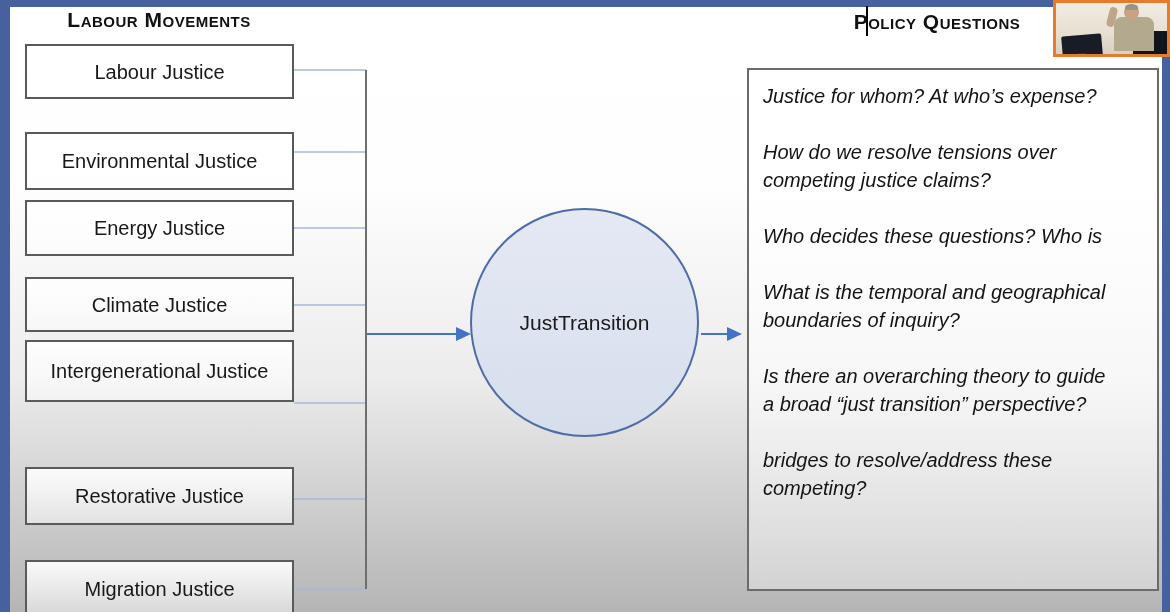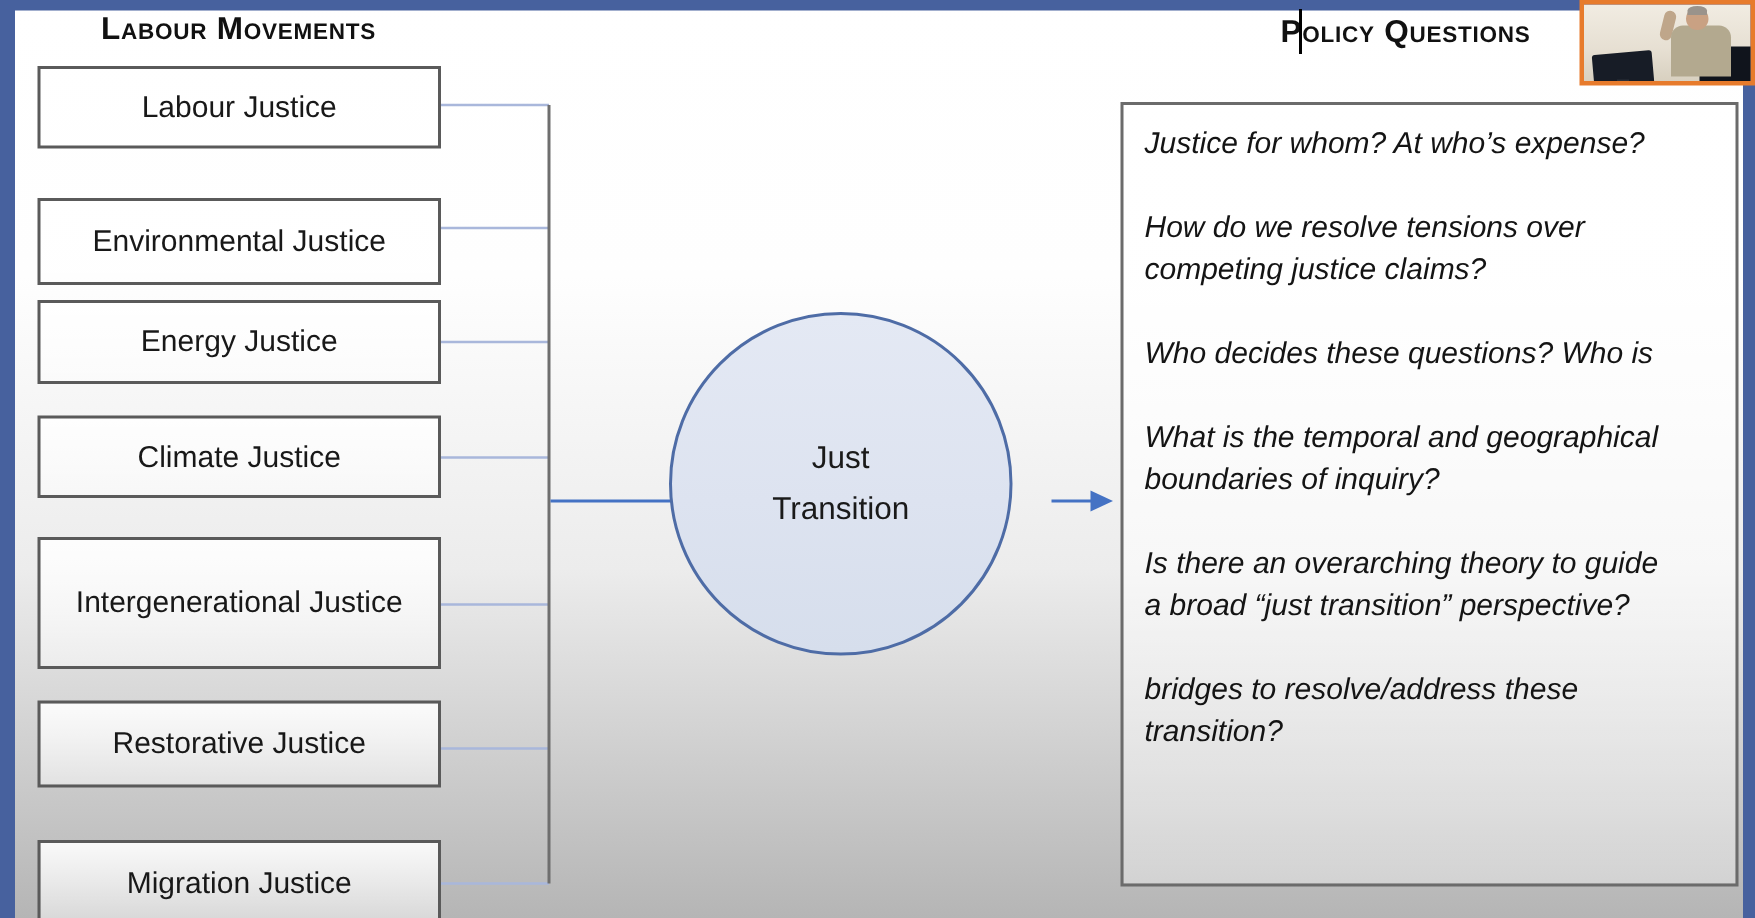--- a/index.html
+++ b/index.html
@@ -26,31 +26,31 @@
     position:absolute;left:25px;width:269px;z-index:3;box-sizing:border-box;
     border:2px solid #5a5a5a;
     background:linear-gradient(180deg,rgba(255,255,255,.9),rgba(255,255,255,.45));
     display:flex;align-items:center;justify-content:center;text-align:center;
     font-size:20px;line-height:1.3;color:#181818;
   }
   .mbox.b1{top:44px;height:55px;}
   .mbox.b2{top:132px;height:58px;}
   .mbox.b3{top:200px;height:56px;}
   .mbox.b4{top:277px;height:55px;}
-  .mbox.b5{top:358px;height:88px;}
+  .mbox.b5{top:340px;height:62px;}
   .mbox.b6{top:467px;height:58px;}
   .mbox.b7{top:560px;height:58px;}
   
   .wires{position:absolute;left:0;top:0;z-index:2;}
   
   .circle{
-    position:absolute;left:446px;top:208px;width:229px;height:229px;z-index:3;
+    position:absolute;left:470px;top:208px;width:229px;height:229px;z-index:3;
     box-sizing:border-box;border:2px solid #4e6ca6;border-radius:50%;
     background:linear-gradient(180deg,#e4e9f4 0%,#dde3f0 55%,#d6deec 100%);
-    display:flex;flex-direction:column;align-items:center;justify-content:center;
+    display:flex;flex-direction:row;align-items:center;justify-content:center;
     font-size:21px;line-height:34px;color:#1a1a1a;text-align:right;
   }
   
   .qbox{
     position:absolute;left:747px;top:68px;width:412px;height:523px;z-index:3;
     box-sizing:border-box;border:2px solid #6b6b6b;
     background:linear-gradient(180deg,rgba(255,255,255,.92),rgba(255,255,255,.35));
     padding:12px 14px;color:#141414;
   }
   .q{font-style:italic;font-size:20px;line-height:28px;margin:0 0 28px 0;}
@@ -131,21 +131,21 @@
     <p class="q">
       <span>What is the temporal and geographical</span>
       <span>boundaries of inquiry?</span>
     </p>
     <p class="q">
       <span>Is there an overarching theory to guide</span>
       <span>a broad  “just transition” perspective?</span>
     </p>
     <p class="q">
       <span>bridges to resolve/address these</span>
-      <span>transition?</span>
+      <span>competing?</span>
     </p>
   </div>
 
   <div class="frame top"></div>
   <div class="frame left"></div>
   <div class="frame right"></div>
 
   <div class="webcam">
     <div class="cam-mon1"></div>
     <div class="cam-mon1stand"></div>

